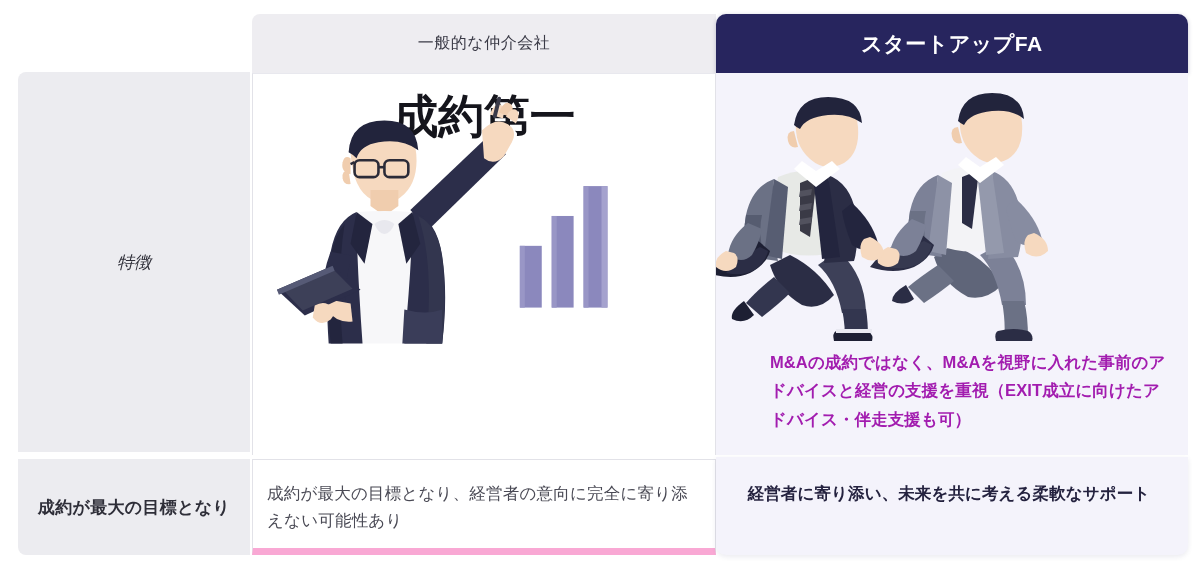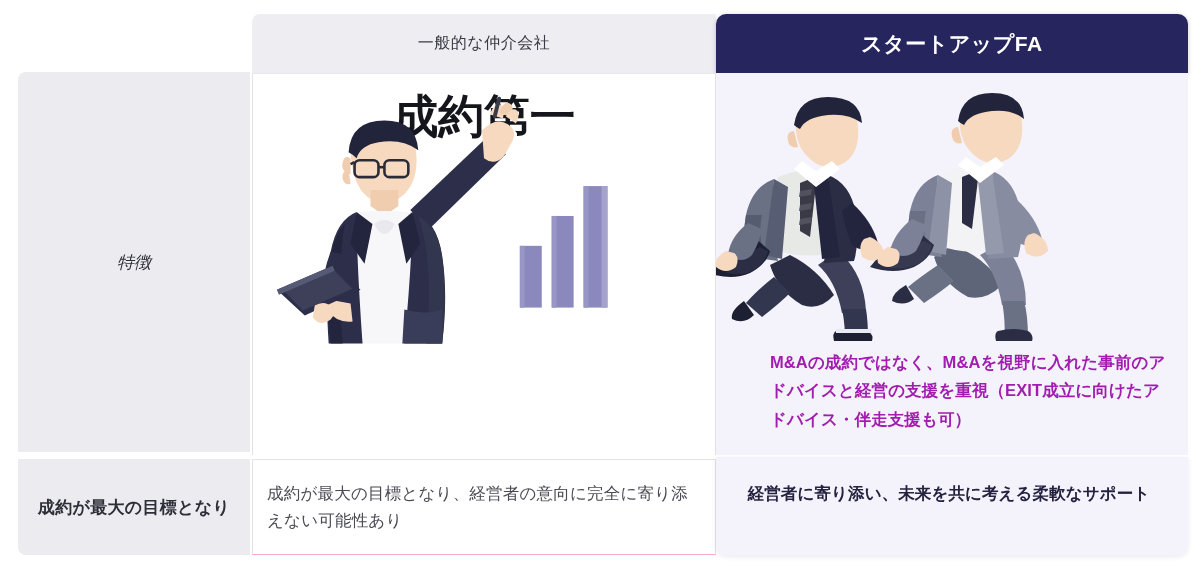--- a/index.html
+++ b/index.html
@@ -49,21 +49,21 @@
   .rowlabel-text-2 { font-size: 17px; font-weight: 700; color: #2e2e38; letter-spacing: .3px; }
 
   
   .cell-mid {
     position: absolute; left: 252px; width: 464px;
     background: #ffffff;
     border-left: 1px solid #e2e2e8;
     border-right: 1px solid #e2e2e8;
   }
   .cell-mid.r1 { top: 73px;  height: 382px; border-top: 1px solid #e8e8ee; }
-  .cell-mid.r2 { top: 459px; height: 96px; border-top: 1px solid #e2e2e8; border-bottom: 1px solid #f9a8d4; }
+  .cell-mid.r2 { top: 459px; height: 96px; border-top: 1px solid #e2e2e8; border-bottom: 7px solid #f9a8d4; }
 
   
   .cell-right {
     position: absolute; left: 716px; width: 472px;
     background: #f4f3fb;
   }
   .cell-right.r1 { top: 73px;  height: 382px; }
   .cell-right.r2 {
     top: 457px; height: 98px;
     border-radius: 0 0 10px 10px;

